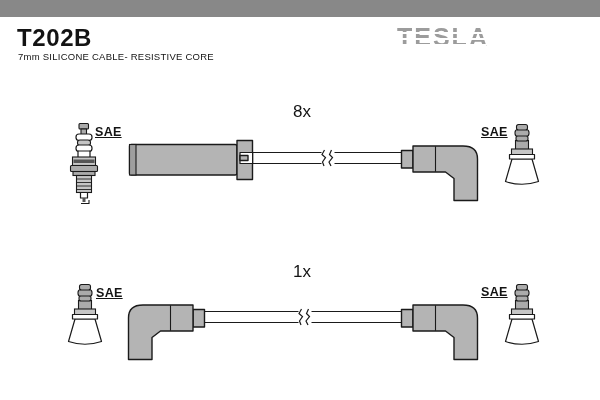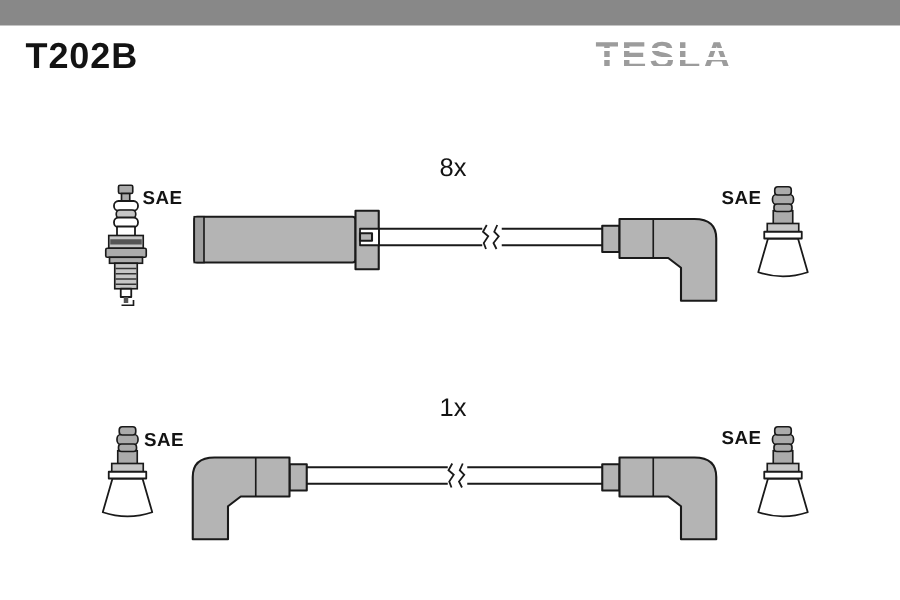--- a/index.html
+++ b/index.html
@@ -10,21 +10,21 @@
   }
   .abs{position:absolute;white-space:nowrap;}
   .part-number{left:17px;top:7px;font-size:24px;font-weight:700;letter-spacing:.6px;}
   .subtitle{left:18px;top:34px;font-size:9.5px;letter-spacing:.25px;}
   .brand-logo{left:397px;top:6px;font-size:25px;font-weight:900;
     color:var(--logo-gray,#9c9c9c);letter-spacing:2px;}
   .logo-stripe{position:absolute;left:396px;width:90px;height:2px;background:var(--background,#fff);}
   .stripe-1{top:15px;} .stripe-2{top:21px;} .stripe-3{top:27px;}
   .qty-label{font-size:17px;font-weight:400;color:var(--text,#131313);}
   .qty-mid{left:293px;top:85px;} .qty-bot{left:293px;top:245px;text-align:right;}
-  .sae-label{font-size:12.5px;font-weight:700;letter-spacing:.3px;color:var(--text,#131313);}
+  .sae-label{font-size:12.5px;font-weight:700;letter-spacing:.3px;color:var(--text,#131313);text-decoration:underline;}
   .sae-ml{left:95px;top:108px;} .sae-mr{left:481px;top:108px;}
   .sae-bl{left:96px;top:269px;} .sae-br{left:481px;top:268px;}
   svg.diagram{position:absolute;left:0;top:0;}
   .boot{fill:var(--boot-fill,#b4b4b4);stroke:var(--outline,#1a1a1a);stroke-width:1.4;stroke-linejoin:round;}
   .boot-dark{fill:var(--boot-fill-dark,#9e9e9e);stroke:var(--outline,#1a1a1a);stroke-width:1.1;}
   .cable{stroke:var(--outline,#1a1a1a);stroke-width:1.2;fill:none;}
   .metal{fill:var(--metal-fill,#ababab);stroke:var(--outline,#1a1a1a);stroke-width:1.1;}
   .metal-light{fill:var(--metal-light,#c6c6c6);stroke:var(--outline,#1a1a1a);stroke-width:1.1;}
   .white-part{fill:#fff;stroke:var(--outline,#1a1a1a);stroke-width:1.2;stroke-linejoin:round;}
   .divline{stroke:var(--outline,#1a1a1a);stroke-width:1.1;fill:none;}
@@ -117,20 +117,21 @@
       <use href="#elbow-boot" xlink:href="#elbow-boot" transform="translate(606,159) scale(-1,1)"></use>
 
       <use href="#elbow-boot" xlink:href="#elbow-boot" transform="translate(0,159)"></use>
 
       <use href="#cone-terminal" xlink:href="#cone-terminal" x="68" y="267"></use>
       <use href="#cone-terminal" xlink:href="#cone-terminal" x="505" y="267"></use>
     </g>
   </svg>
 
   <div class="abs part-number">T202B</div>
+  <div class="abs subtitle">7mm SILICONE CABLE- RESISTIVE CORE</div>
 
   <div class="abs brand-logo">TESLA</div>
   <div class="logo-stripe stripe-1"></div>
   <div class="logo-stripe stripe-2"></div>
   <div class="logo-stripe stripe-3"></div>
 
   <div class="abs qty-label qty-mid">8x</div>
   <div class="abs qty-label qty-bot">1x</div>
 
   <div class="abs sae-label sae-ml">SAE</div>

